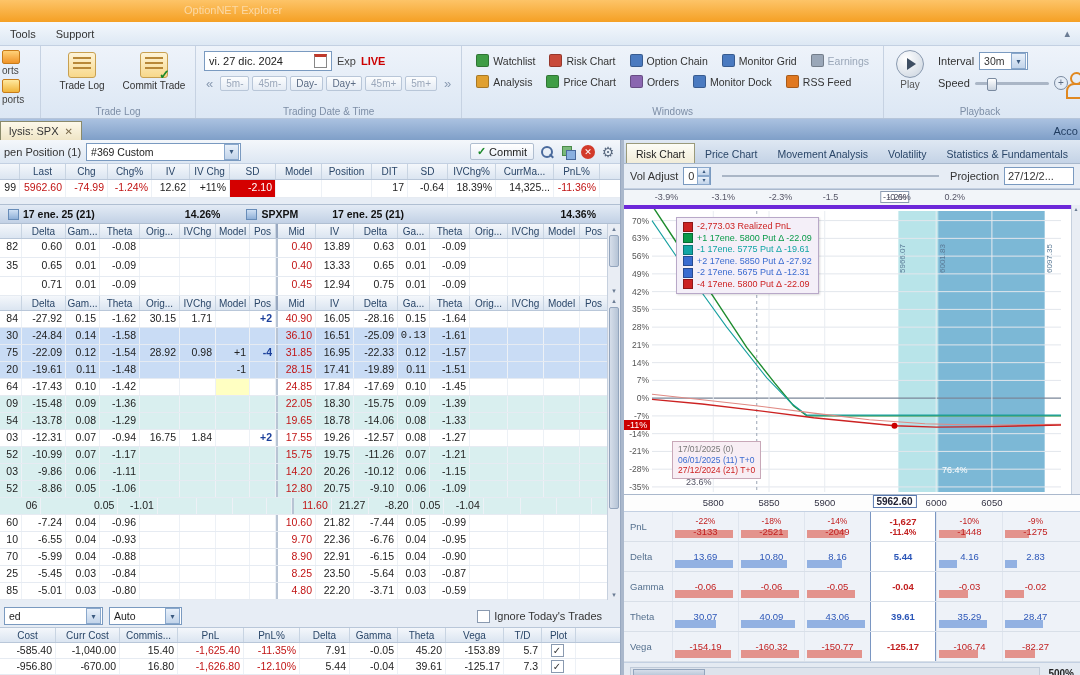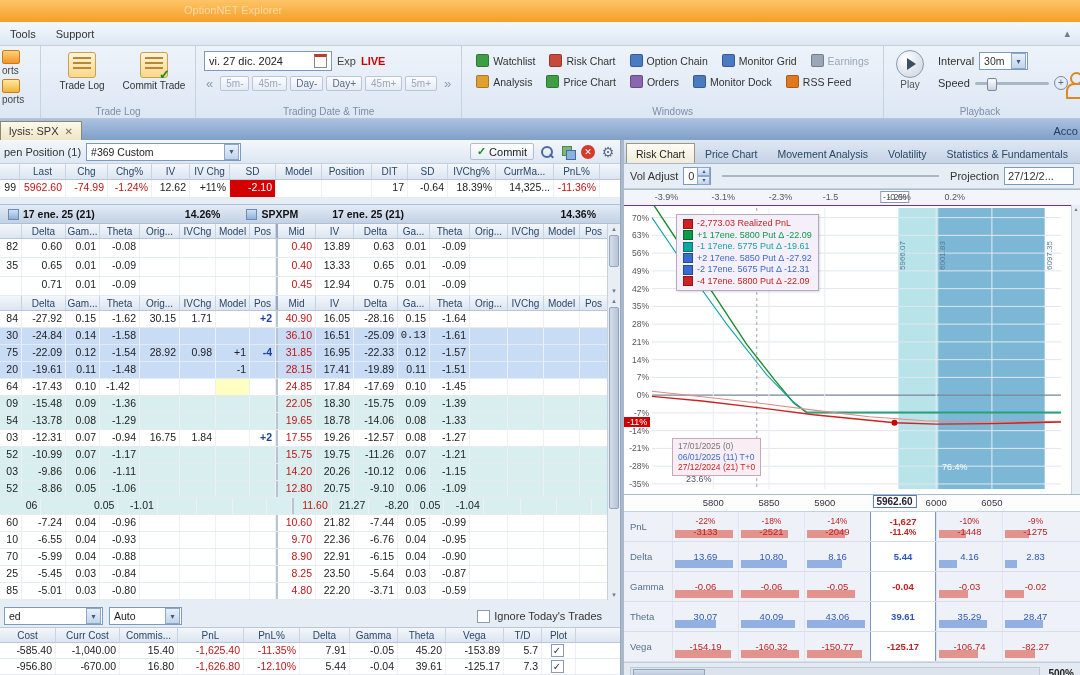--- a/index.html
+++ b/index.html
@@ -111,21 +111,21 @@
   .rtab{height:19px;display:flex;align-items:center;padding:0 9px;font-size:10.5px;color:#2a4668;border:1px solid transparent;border-bottom:none;cursor:default;white-space:nowrap;}
   .rtab.active{background:linear-gradient(#fdfdf6,#f1ecd8);border-color:#9a9a7a;color:#222;}
   .rctl{height:24px;display:flex;align-items:center;gap:5px;padding:0 6px;background:#e7edf5;border-bottom:1px solid #c3d0e2;flex:0 0 auto;color:#333;}
   .spin{display:inline-flex;align-items:center;background:#fff;border:1px solid #7a9ac0;height:16px;padding-left:4px;}
   .spinarrows{display:inline-flex;flex-direction:column;margin-left:3px;}
   .spinarrows i{font-style:normal;font-size:6px;line-height:7px;color:#3a5a80;background:linear-gradient(#e8f0fa,#c2d4ea);border:1px solid #8aa8cc;width:11px;text-align:center;}
   .vaTrack{flex:1;height:2px;background:#aab6c6;margin:0 6px;}
   .projfield{background:#fff;border:1px solid #7a9ac0;height:16px;display:inline-flex;align-items:center;padding:0 3px;width:62px;overflow:hidden;white-space:nowrap;}
 
   .chartbox{height:304px;background:#fff;border:1px solid #aab8cc;border-left:none;border-right:none;display:flex;flex-direction:column;position:relative;flex:0 0 auto;}
-  .topaxis{height:15px;background:#f2f5f9;border-bottom:1px solid #6d28d9;position:relative;font-size:9px;color:#556;flex:0 0 auto;}
+  .topaxis{height:15px;background:#f2f5f9;border-bottom:4px solid #6d28d9;position:relative;font-size:9px;color:#556;flex:0 0 auto;}
   .talabel{position:absolute;top:2px;transform:translateX(-50%);}
   .talabel.box{border:1px solid #8a9ab0;background:#fff;padding:0 2px;top:1px;}
   .svgwrap{position:relative;flex:1;}
   .vscroll{position:absolute;right:0;top:15px;bottom:0;width:8px;background:#e9edf4;border-left:1px solid #c6d0de;font-size:6px;color:#6b7c94;text-align:center;}
   .legend{position:absolute;left:52px;top:8px;background:#f4eff8;border:1px solid #b8a8c8;padding:3px 6px;font-size:9px;line-height:11.5px;box-shadow:1px 1px 2px rgba(0,0,0,0.15);}
   .legrow{display:flex;align-items:center;gap:4px;white-space:nowrap;}
   .legsq{width:8px;height:8px;display:inline-block;border:1px solid rgba(0,0,0,0.3);}
   .datesbox{position:absolute;left:48px;top:232px;background:#f8eef4;border:1px solid #c8a8b8;padding:2px 5px;font-size:8.5px;line-height:10.5px;white-space:nowrap;}
   .problft{position:absolute;left:62px;top:268px;font-size:9px;color:#556;}
   .probrgt{position:absolute;left:318px;top:256px;font-size:9px;color:#fff;}
@@ -551,21 +551,21 @@
             <div class="dcell" style="width: 40px;">-1.51</div>
             <div class="dcell" style="width: 38px;"></div>
             <div class="dcell" style="width: 36px;"></div>
             <div class="dcell" style="width: 36px;"></div>
             <div class="dcell" style="width: 28px;"></div>
           </div>
           <div class="drow bg-w" style="height: 16px;">
             <div class="dcell" style="width: 22px;">64</div>
             <div class="dcell" style="width: 44px;">-17.43</div>
             <div class="dcell" style="width: 34px;">0.10</div>
-            <div class="dcell" style="width: 40px; text-align: center;">-1.42</div>
+            <div class="dcell" style="width: 40px;">-1.42</div>
             <div class="dcell" style="width: 40px;"></div>
             <div class="dcell" style="width: 36px;"></div>
             <div class="dcell ylw" style="width: 34px;"></div>
             <div class="dcell" style="width: 26px;"></div>
             <div style="width: 2px; background: rgb(184, 196, 212);"></div>
             <div class="dcell midc" style="width: 38px;">24.85</div>
             <div class="dcell" style="width: 38px;">17.84</div>
             <div class="dcell" style="width: 44px;">-17.69</div>
             <div class="dcell" style="width: 32px;">0.10</div>
             <div class="dcell" style="width: 40px;">-1.45</div>

